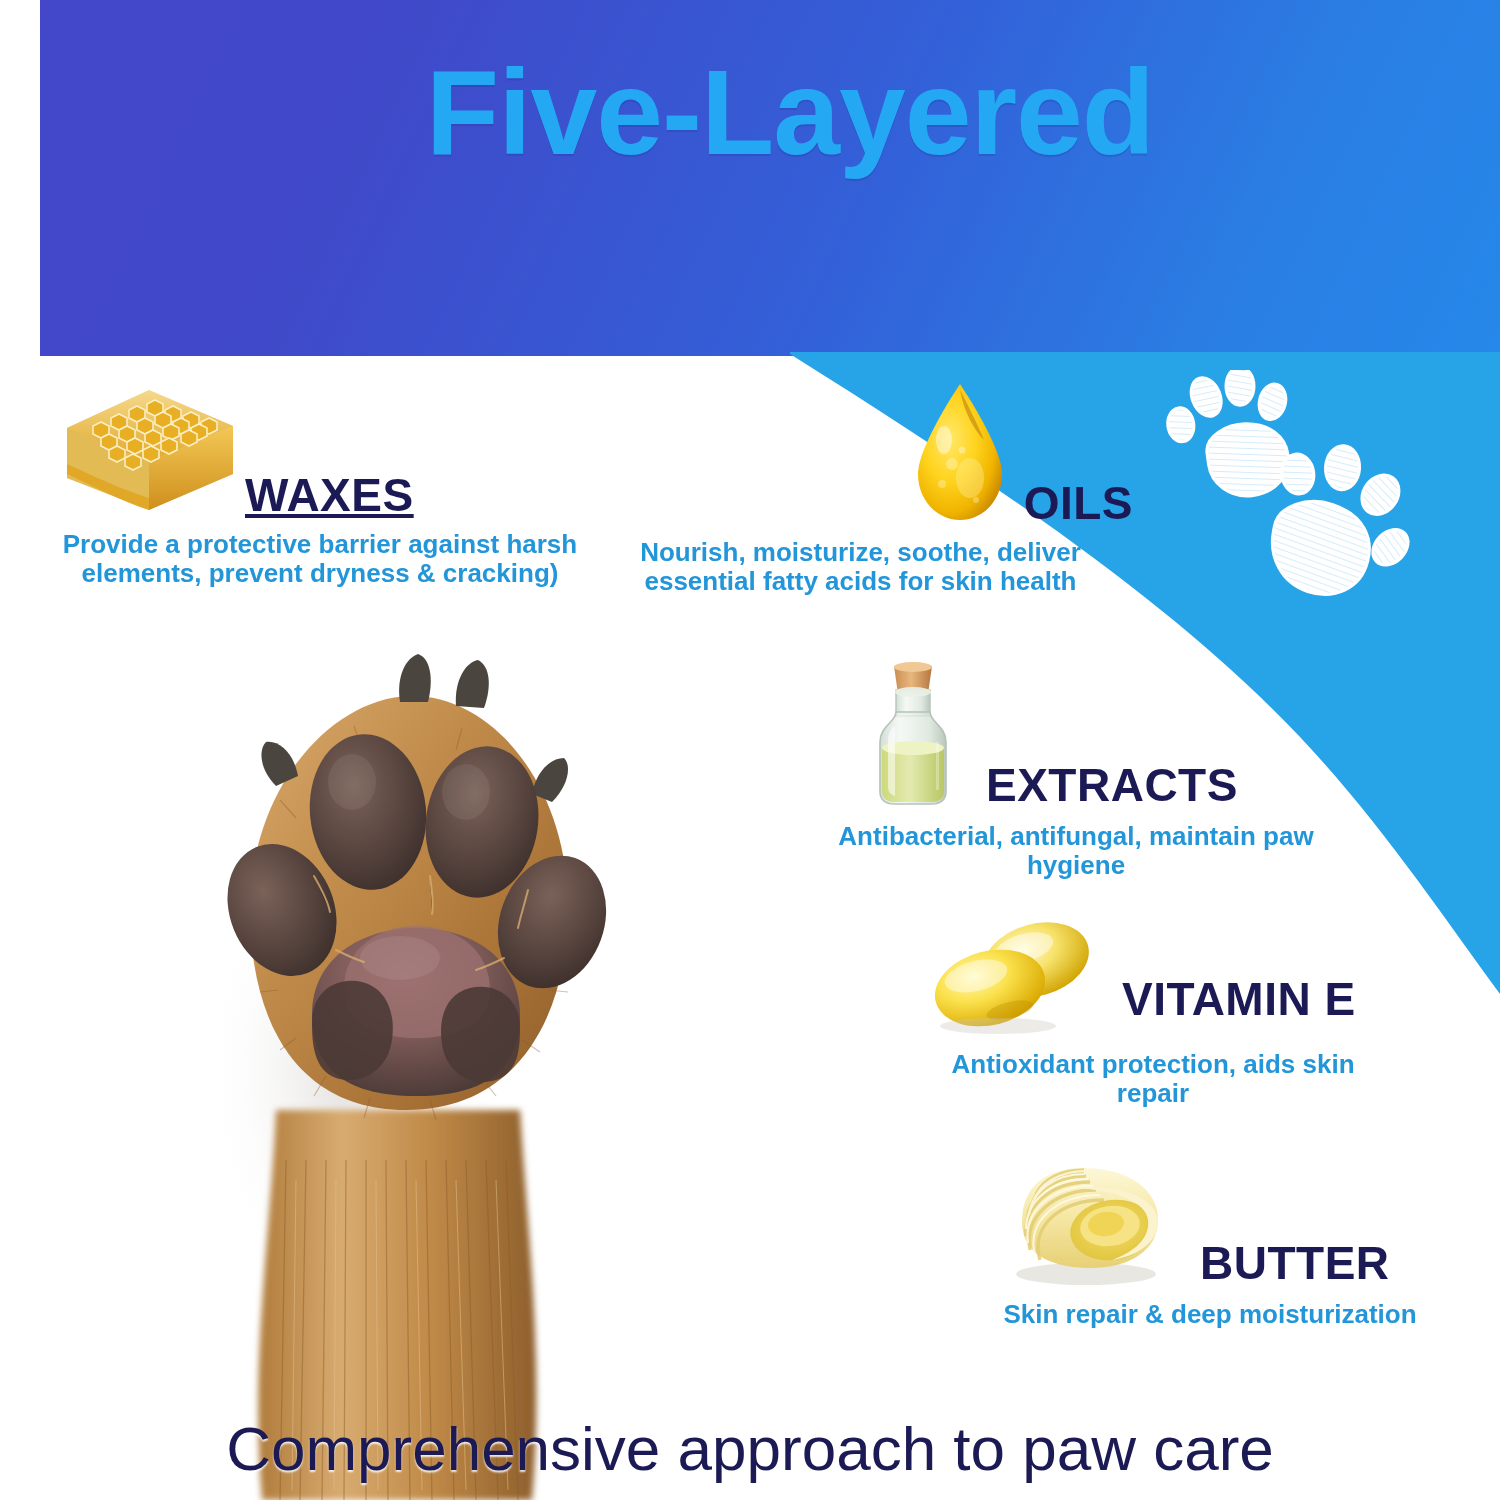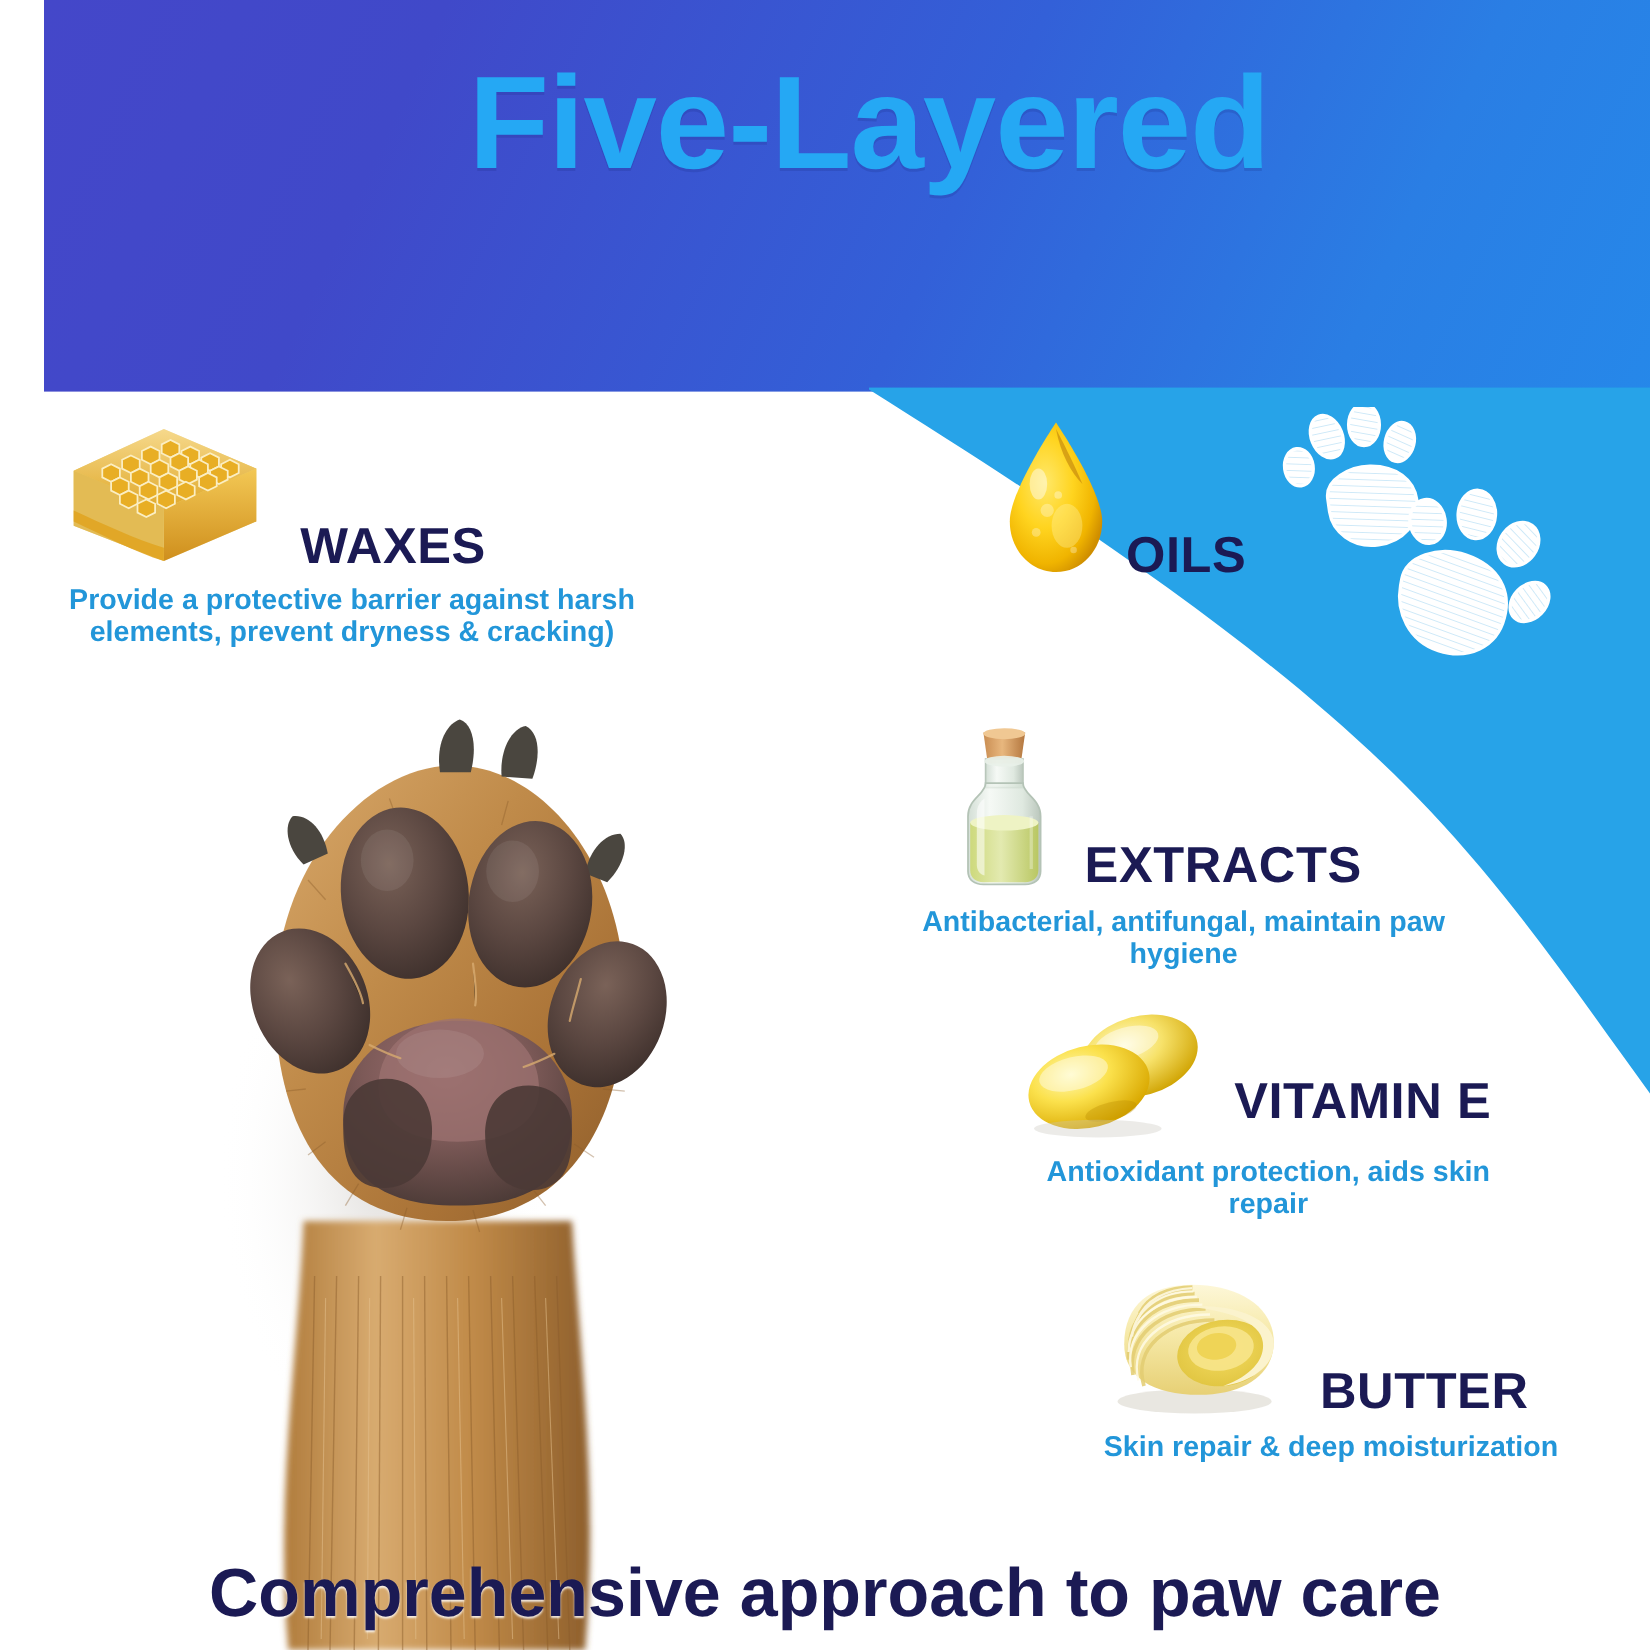--- a/index.html
+++ b/index.html
@@ -53,21 +53,21 @@
     line-height:1;white-space:nowrap;
   }
   .desc{
     font-size:26px;font-weight:bold;color:#2296d9;line-height:1.12;
     letter-spacing:0px;
   }
 
   
   #block-waxes{left:35px;top:378px;width:570px;}
   #block-waxes .block-head{margin-left:18px;}
-  #block-waxes .term{margin-left:30px;margin-bottom:4px;}
+  #block-waxes .term{margin-left:2px;margin-bottom:4px;text-decoration:underline;}
   #block-waxes .desc{margin-top:8px;text-align:center;width:570px;}
 
   
   #block-oils{left:588px;top:378px;width:545px;}
   #block-oils .block-head{margin-left:100px;justify-content:flex-end;}
   #block-oils .term{margin-left:4px;margin-bottom:6px;}
   #block-oils .desc{margin-top:6px;text-align:center;width:545px;}
 
   
   #block-extracts{left:826px;top:660px;width:500px;}
@@ -87,21 +87,21 @@
   #block-butter .term{margin-left:20px;margin-bottom:6px;}
   #block-butter .desc{margin-top:8px;text-align:center;width:420px;}
 
   
   .paw-photo{position:absolute;left:100px;top:640px;width:620px;height:860px;}
   .paw-photo svg{display:block;}
 
   
   .tagline{
     position:absolute;left:0;top:1413px;width:1500px;text-align:center;
-    font-size:62px;font-weight:bold;color:#1b1a54;letter-spacing:0px;
+    font-size:62px;font-weight:normal;color:#1b1a54;letter-spacing:0px;
     text-shadow:0 2px 2px rgba(255,255,255,.85);
   }
 </style>
 </head>
 <body>
 
 <div id="infographic">
 
   <div class="header">
     <div class="header-title">Five-Layered</div>
@@ -337,20 +337,21 @@
           <ellipse cx="44" cy="62" rx="8" ry="14" fill="#ffffff" opacity=".45"></ellipse>
           <ellipse cx="70" cy="100" rx="14" ry="20" fill="#fff3a8" opacity=".35"></ellipse>
           <circle cx="52" cy="86" r="6" fill="#ffffff" opacity=".3"></circle>
           <circle cx="62" cy="72" r="3.5" fill="#ffffff" opacity=".35"></circle>
           <circle cx="42" cy="106" r="4" fill="#ffffff" opacity=".3"></circle>
           <circle cx="76" cy="122" r="3" fill="#ffffff" opacity=".3"></circle>
         </svg>
       </div>
       <div class="term">OILS</div>
     </div>
+    <div class="desc">Nourish, moisturize, soothe, deliver essential fatty acids for skin health</div>
   </div>
 
   <div class="block" id="block-extracts">
     <div class="block-head">
       <div class="icon-box">
         <svg width="110" height="150" viewBox="0 0 110 150">
           <defs>
             <linearGradient id="glassG" x1="0" y1="0" x2="1" y2="0">
               <stop offset="0%" stop-color="#c8d6cb" stop-opacity=".8"></stop>
               <stop offset="30%" stop-color="#f2f7f2" stop-opacity=".75"></stop>

